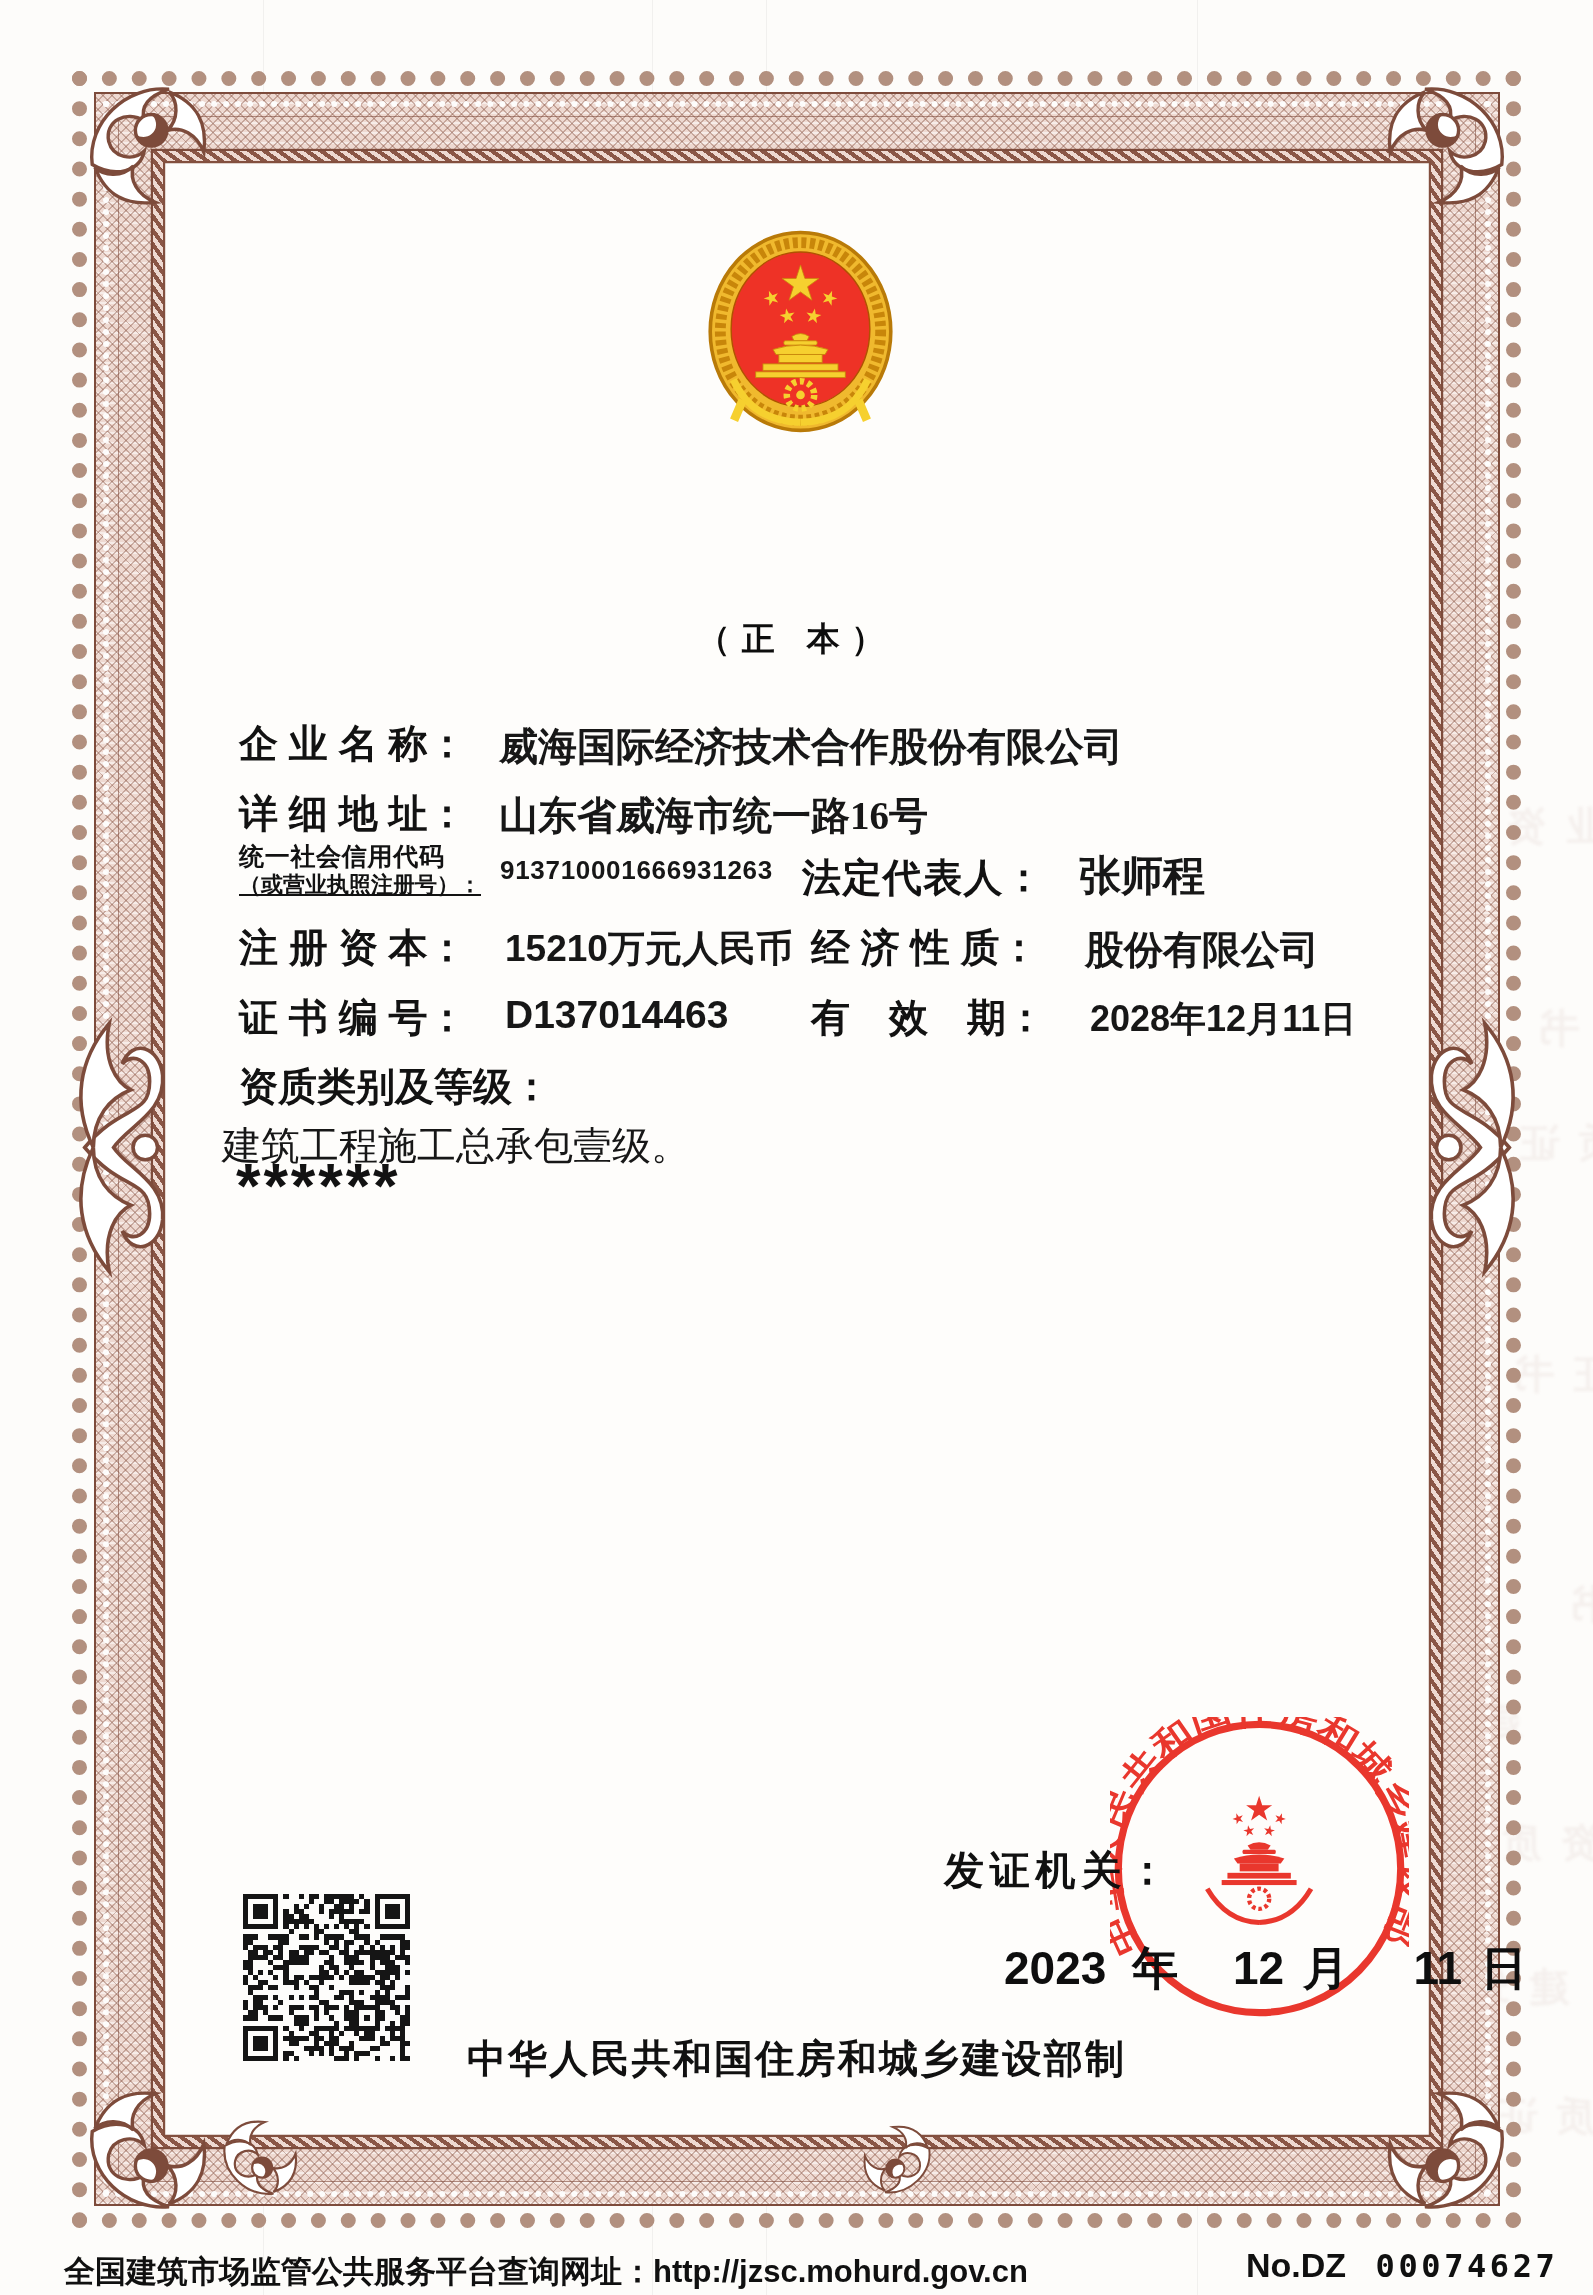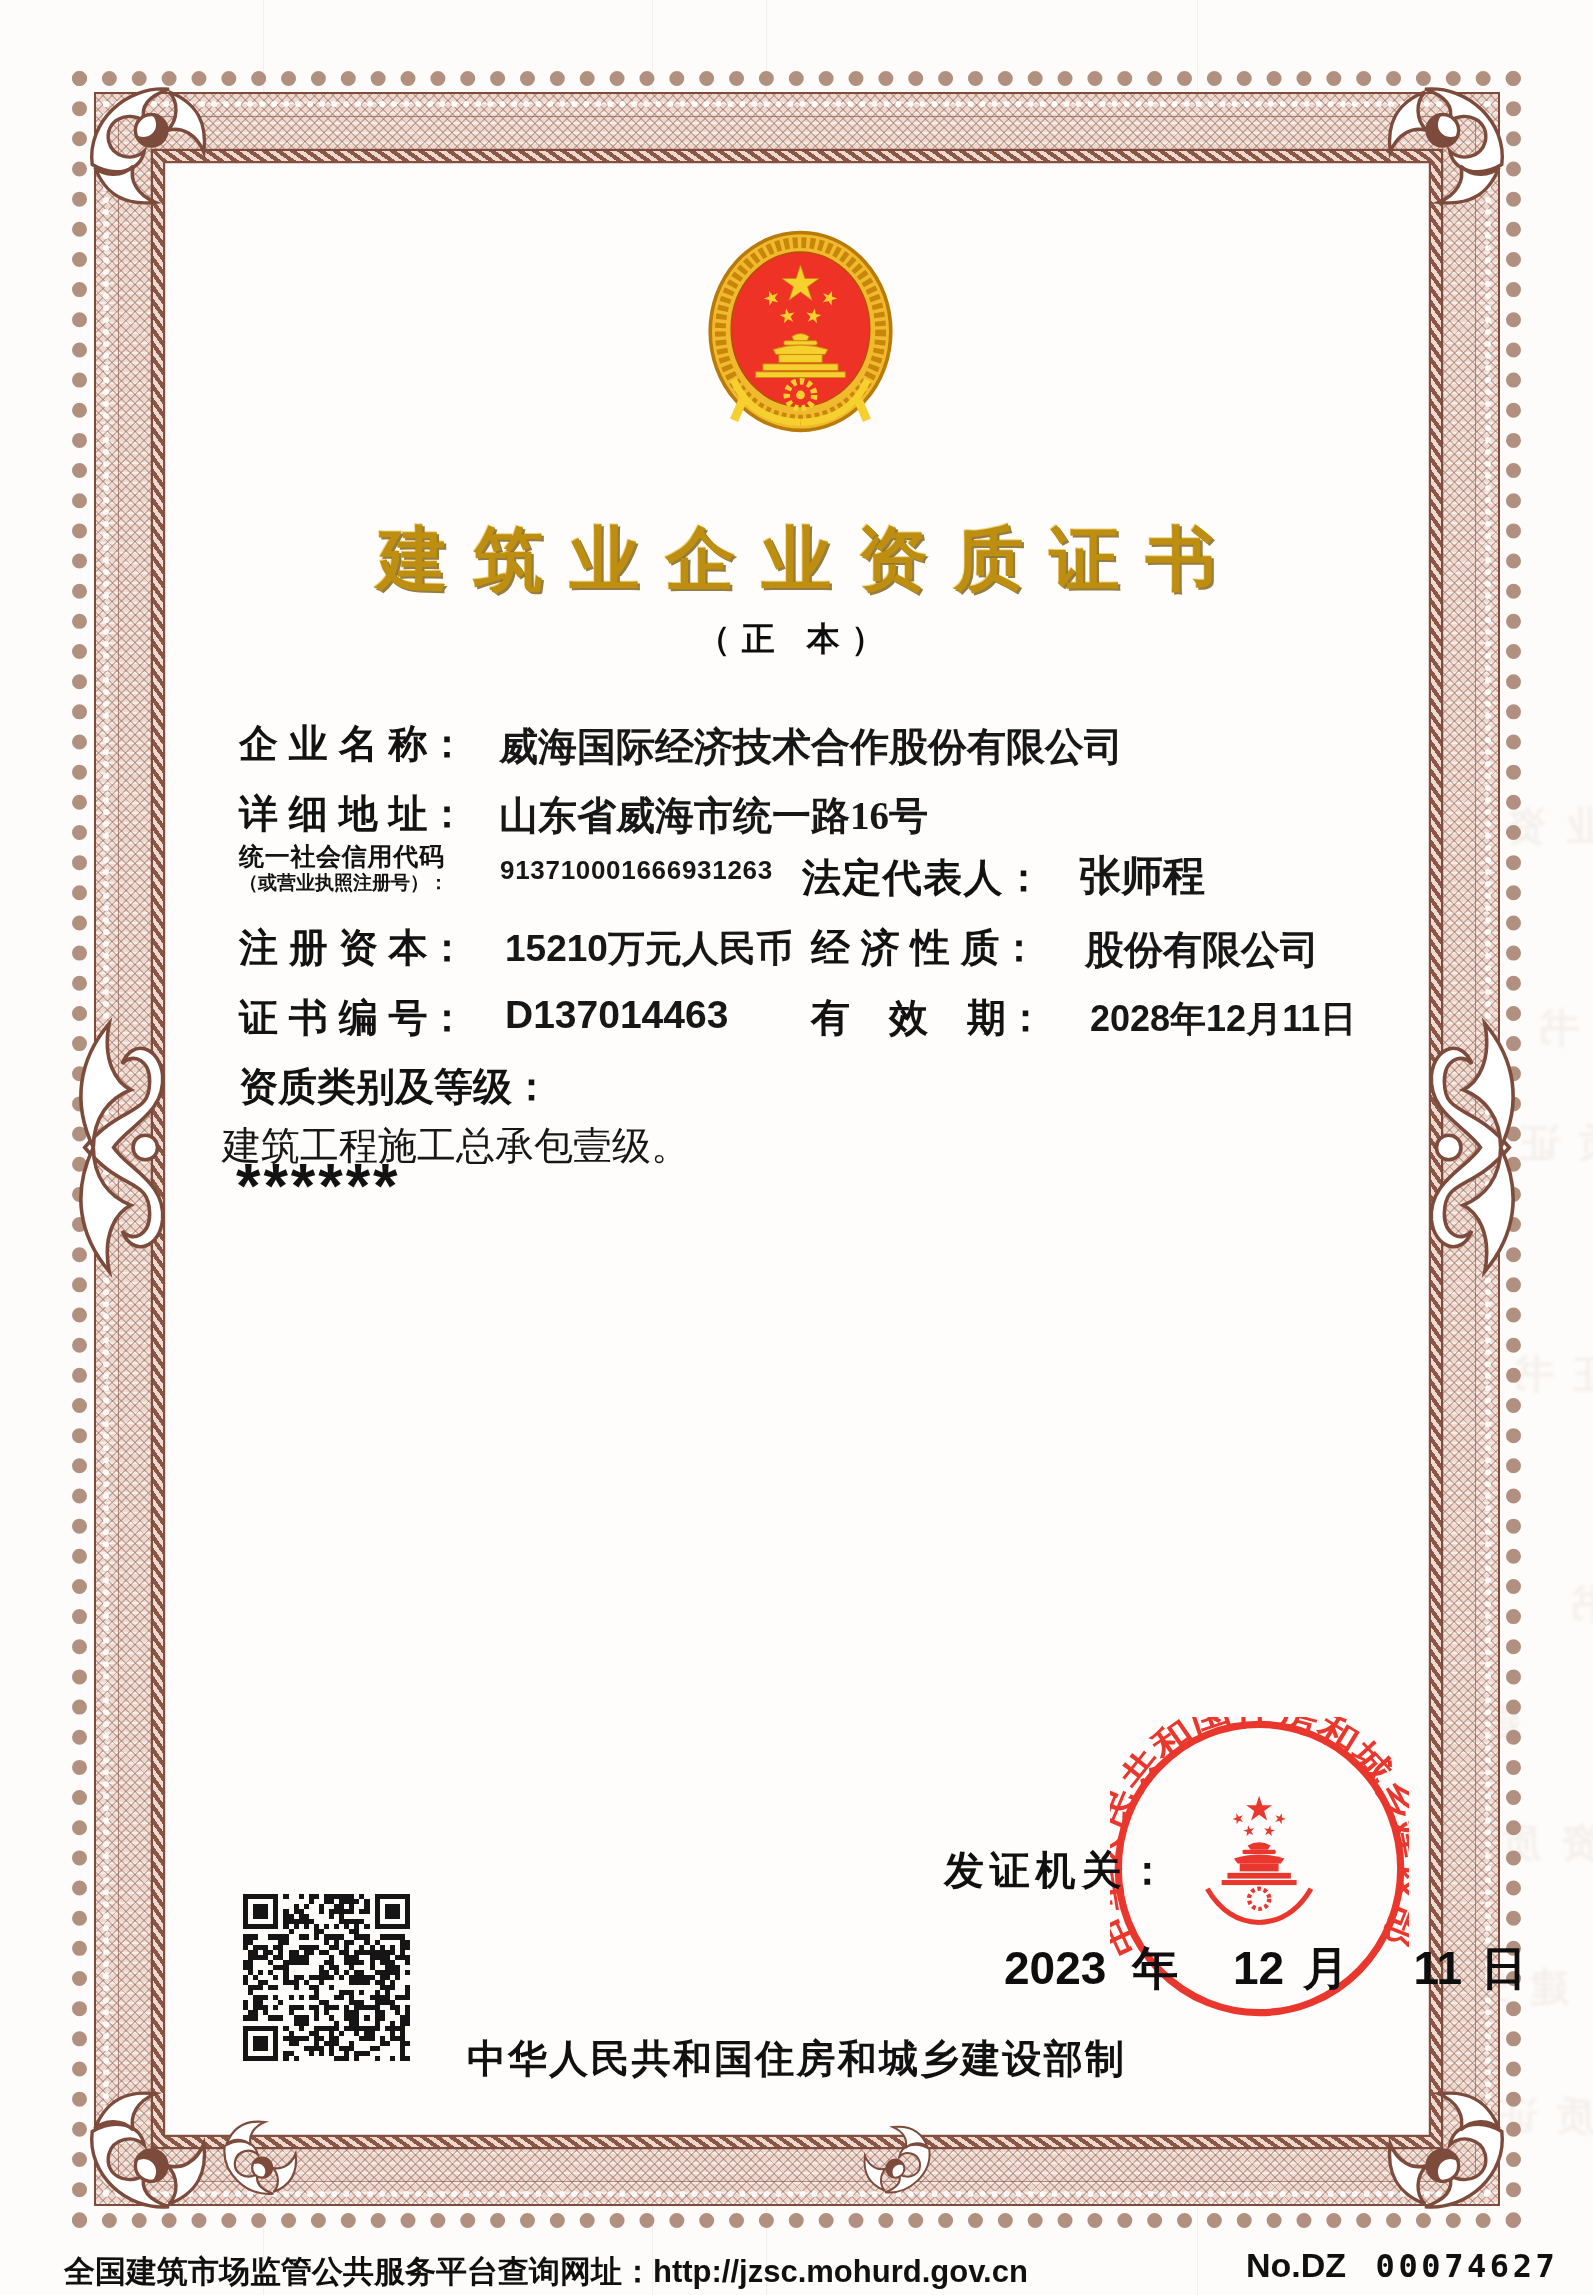--- a/index.html
+++ b/index.html
@@ -36,21 +36,21 @@
   .subtitle{position:absolute;left:0;top:617px;width:1593px;text-align:center;
             font-size:33px;font-weight:700;letter-spacing:11.5px;color:#0d0d0d;}
 
   
   .lab{position:absolute;font-weight:800;font-size:39px;color:#121212;white-space:nowrap;}
   .val{position:absolute;font-size:39px;font-weight:600;color:#171717;white-space:nowrap;
        font-family:"Liberation Serif",serif;}
   .num{font-family:"Liberation Sans",sans-serif;font-weight:700;}
   .small-lab{position:absolute;font-weight:800;color:#121212;line-height:1.18;white-space:nowrap;}
   .small-lab .l1{font-size:25px;letter-spacing:0.7px;}
-  .small-lab .l2{font-size:19px;}
+  .small-lab .l2{font-size:22px;text-decoration:underline;}
 
   
   .qr{position:absolute;left:243px;top:1894px;width:167px;height:167px;}
   .issuer-label{position:absolute;left:944px;top:1843px;font-size:40px;font-weight:800;
                 letter-spacing:5.8px;color:#101010;z-index:3;}
   .seal{position:absolute;left:1110px;top:1717px;width:299px;height:303px;z-index:2;opacity:.92;}
   .date-row{position:absolute;left:1004px;top:1938px;z-index:4;font-weight:700;font-size:46px;
             color:#0e0e0e;white-space:nowrap;}
   .date-row span{display:inline-block;}
   .maker{position:absolute;left:0;top:2032px;width:1593px;text-align:center;z-index:4;
@@ -165,21 +165,20 @@
       <rect x="83" y="190" width="104" height="9"></rect>
       <rect x="73" y="201" width="124" height="8"></rect>
     </g>
     <circle cx="135" cy="233" r="19" fill="none" stroke="#f6d02f" stroke-width="9" stroke-dasharray="6 5"></circle>
     <circle cx="135" cy="233" r="6" fill="#f6d02f"></circle>
     <path d="M42,212 C62,256 96,270 135,271" fill="none" stroke="#f6d02f" stroke-width="10"></path>
     <path d="M228,212 C208,256 174,270 135,271" fill="none" stroke="#f6d02f" stroke-width="10"></path>
     <path d="M55,240 l-12,28 M215,240 l12,28" stroke="#f6d02f" stroke-width="12" fill="none"></path>
   </svg>
 
-  <div class="title">建筑业企业资质证书</div>
   <div class="subtitle">（正 本）</div>
 
   <div class="lab" style="left:239px;top:717px">企 业 名 称：</div>
   <div class="val" style="left:499px;top:720px">威海国际经济技术合作股份有限公司</div>
 
   <div class="lab" style="left:239px;top:787px">详 细 地 址：</div>
   <div class="val" style="left:499px;top:789px">山东省威海市统一路16号</div>
 
   <div class="small-lab" style="left:239px;top:842px">
     <div class="l1">统一社会信用代码</div>

